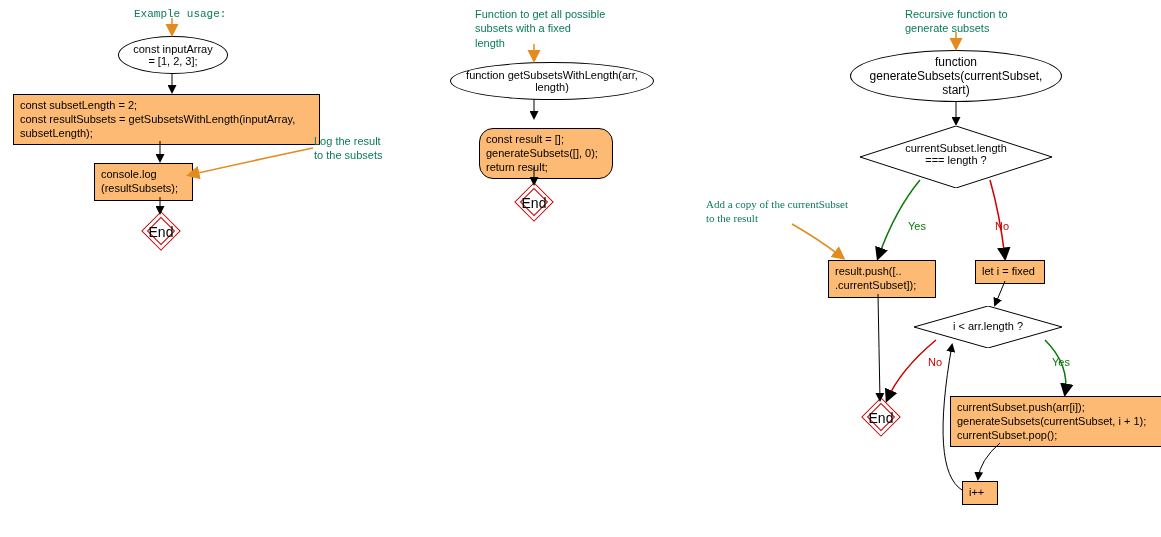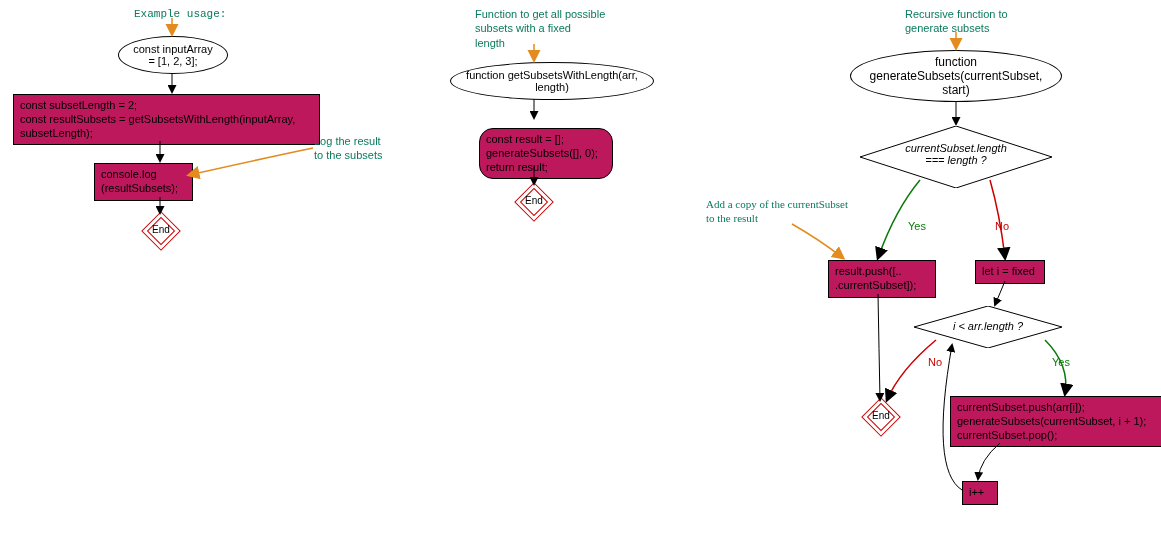--- a/index.html
+++ b/index.html
@@ -24,31 +24,30 @@
     display: flex;
     align-items: center;
     justify-content: center;
     text-align: center;
     font-size: 11px;
     background: #fff;
   }
   .box {
     position: absolute;
     border: 1px solid #000;
-    background: #be185d;
+    background: #fdba74;
     font-size: 11px;
     padding: 4px 6px;
     line-height: 1.25;
   }
   .diamond-label {
     position: absolute;
     font-size: 11px;
     text-align: center;
     z-index: 2;
-    font-style: italic;
   }
   .end {
     position: absolute;
     width: 26px;
     height: 26px;
   }
   .end-outer {
     position: absolute;
     width: 26px;
     height: 26px;
@@ -61,21 +60,21 @@
     top: 4px;
     width: 18px;
     height: 18px;
     border: 1px solid #c00;
     transform: rotate(45deg);
   }
   .end-text {
     position: absolute;
     width: 28px;
     text-align: center;
-    font-size: 10px;
+    font-size: 14px;
     top: 7px;
     left: 0;
     z-index: 2;
   }
   svg.arrows {
     position: absolute;
     top: 0;
     left: 0;
     width: 1161px;
     height: 537px;

